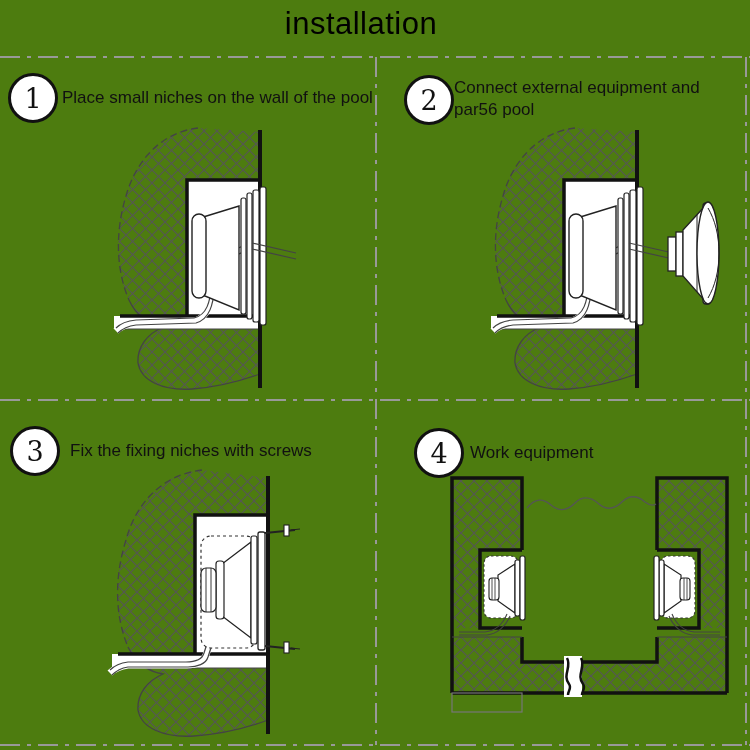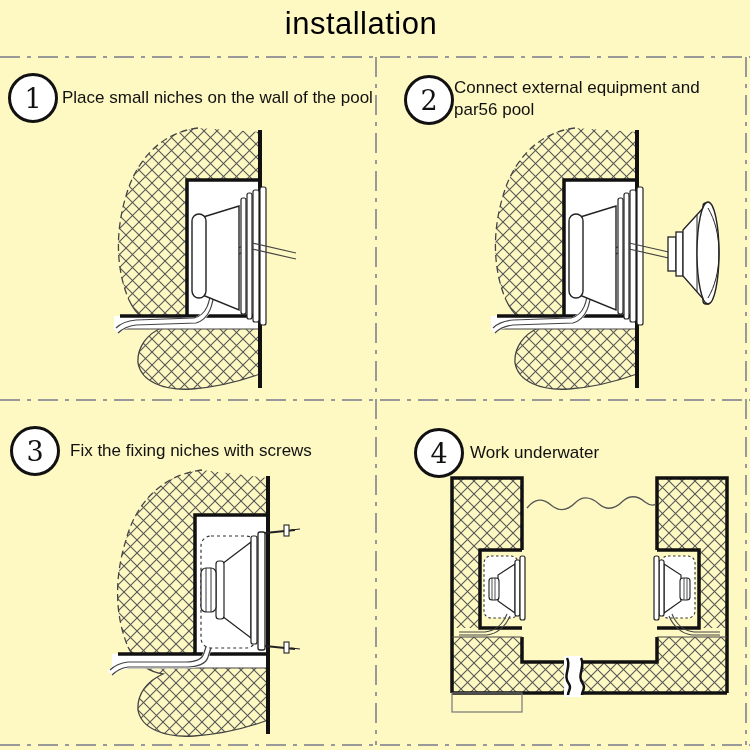--- a/index.html
+++ b/index.html
@@ -1,16 +1,16 @@
 <!DOCTYPE html>
 <html><head>
 <meta charset="utf-8">
 <style>
   html,body{margin:0;padding:0;background:#fff;}
-  .page{position:relative;width:750px;height:750px;background:#fef9c3;overflow:hidden;
+  .page{position:relative;width:750px;height:750px;background:#4d7c0f;overflow:hidden;
         font-family:"Liberation Sans",sans-serif;color:#111;}
   .title{position:absolute;left:0;right:0;top:6px;text-align:center;padding-right:28px;
          font-size:31px;font-weight:400;color:#000;letter-spacing:0.5px;}
   .grid-svg,.illus{position:absolute;}
   .panel{position:absolute;}
   .badge{position:absolute;width:50px;height:50px;border:3.5px solid #111;border-radius:50%;
          box-sizing:border-box;display:flex;align-items:center;justify-content:center;
          font-family:"DejaVu Serif",serif;font-size:27px;color:#111;background:#fff;}
   .caption{position:absolute;font-size:17px;line-height:22px;color:#111;}
   .nowrap{white-space:nowrap;}
@@ -130,21 +130,21 @@
       <path d="M167,184 L197,187" stroke-width="2.2" fill="none"></path>
       <rect x="186" y="180" width="5" height="11" fill="#fff" stroke-width="1.1"></rect>
       <path d="M193,186 L202,187" stroke-width="1" fill="none"></path>
     </g>
   </svg>
 
   <div class="panel" style="left:376px;top:400px;width:370px;height:345px">
     <div class="badge" style="left:38px;top:28px">
       <span>4</span>
     </div>
-    <div class="caption nowrap" style="left:94px;top:42px">Work underwater</div>
+    <div class="caption nowrap" style="left:94px;top:42px">Work equipment</div>
   </div>
   <svg class="illus" style="left:435px;top:468px" width="305" height="250" viewBox="0 0 305 250">
     <g fill="url(#hatch)" stroke="none">
       <path d="M17,10 H87 V82 H45 V160 H17 Z"></path>
       <path d="M17,169 H87 V194 H130 V225 H17 Z"></path>
       <path d="M292,10 H222 V82 H264 V160 H292 Z"></path>
       <path d="M292,169 H222 V194 H146 V225 H292 Z"></path>
     </g>
     <g stroke="#111" stroke-width="3.5" fill="none">
       <path d="M17,225 V10 H87 V82 M87,82 H45 V160 H87 M87,169 V194 H130 M17,225 H130"></path>

